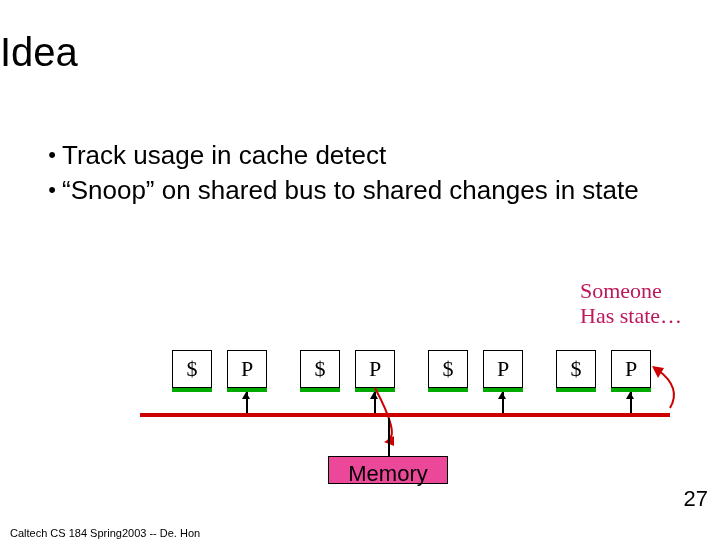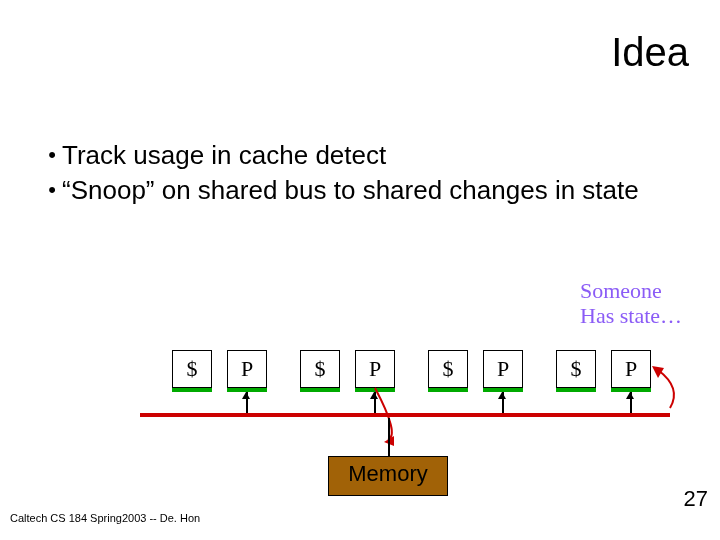--- a/index.html
+++ b/index.html
@@ -16,21 +16,21 @@
   .slide {
     position: relative;
     width: 720px;
     height: 540px;
   }
   .title {
     position: absolute;
     top: 30px;
     left: 0;
     width: 689px;
-    text-align: right;
+    text-align: left;
     font-size: 40px;
     color: #000;
   }
   .bullets {
     position: absolute;
     top: 138px;
     left: 42px;
     font-size: 26px;
     line-height: 1.35;
     color: #000;
@@ -53,21 +53,21 @@
     font-size: 24px;
     font-family: "Times New Roman", Times, serif;
     color: #cc0000;
   }
   .someone-label {
     position: absolute;
     top: 278px;
     left: 580px;
     font-size: 22px;
     font-family: "Times New Roman", Times, serif;
-    color: #8b5cf6;
+    color: #be185d;
     line-height: 1.15;
   }
   .box {
     position: absolute;
     border: 1px solid #000;
     text-align: center;
     font-family: "Times New Roman", Times, serif;
     font-size: 22px;
     line-height: 36px;
     height: 38px;
@@ -98,43 +98,43 @@
     width: 0; height: 0;
     border-left: 4px solid transparent;
     border-right: 4px solid transparent;
     border-bottom: 7px solid #000;
   }
   .memory {
     position: absolute;
     top: 456px;
     left: 328px;
     width: 120px;
-    height: 40px;
+    height: 28px;
     border: 1px solid #000;
     text-align: center;
     font-size: 22px;
     line-height: 34px;
     font-family: Arial, sans-serif;
-    background: #a16207;
+    background: #ec4899;
   }
   .mem-stub {
     position: absolute;
     top: 418px;
     left: 388px;
     width: 2px;
     height: 38px;
     background: #000;
   }
   .red-curve {
     position: absolute;
   }
   .foot-left {
     position: absolute;
     left: 10px;
-    bottom: 16px;
+    bottom: 1px;
     font-size: 11px;
     color: #000;
   }
   .foot-right {
     position: absolute;
     right: 12px;
     bottom: 28px;
     font-size: 22px;
     color: #000;
   }

